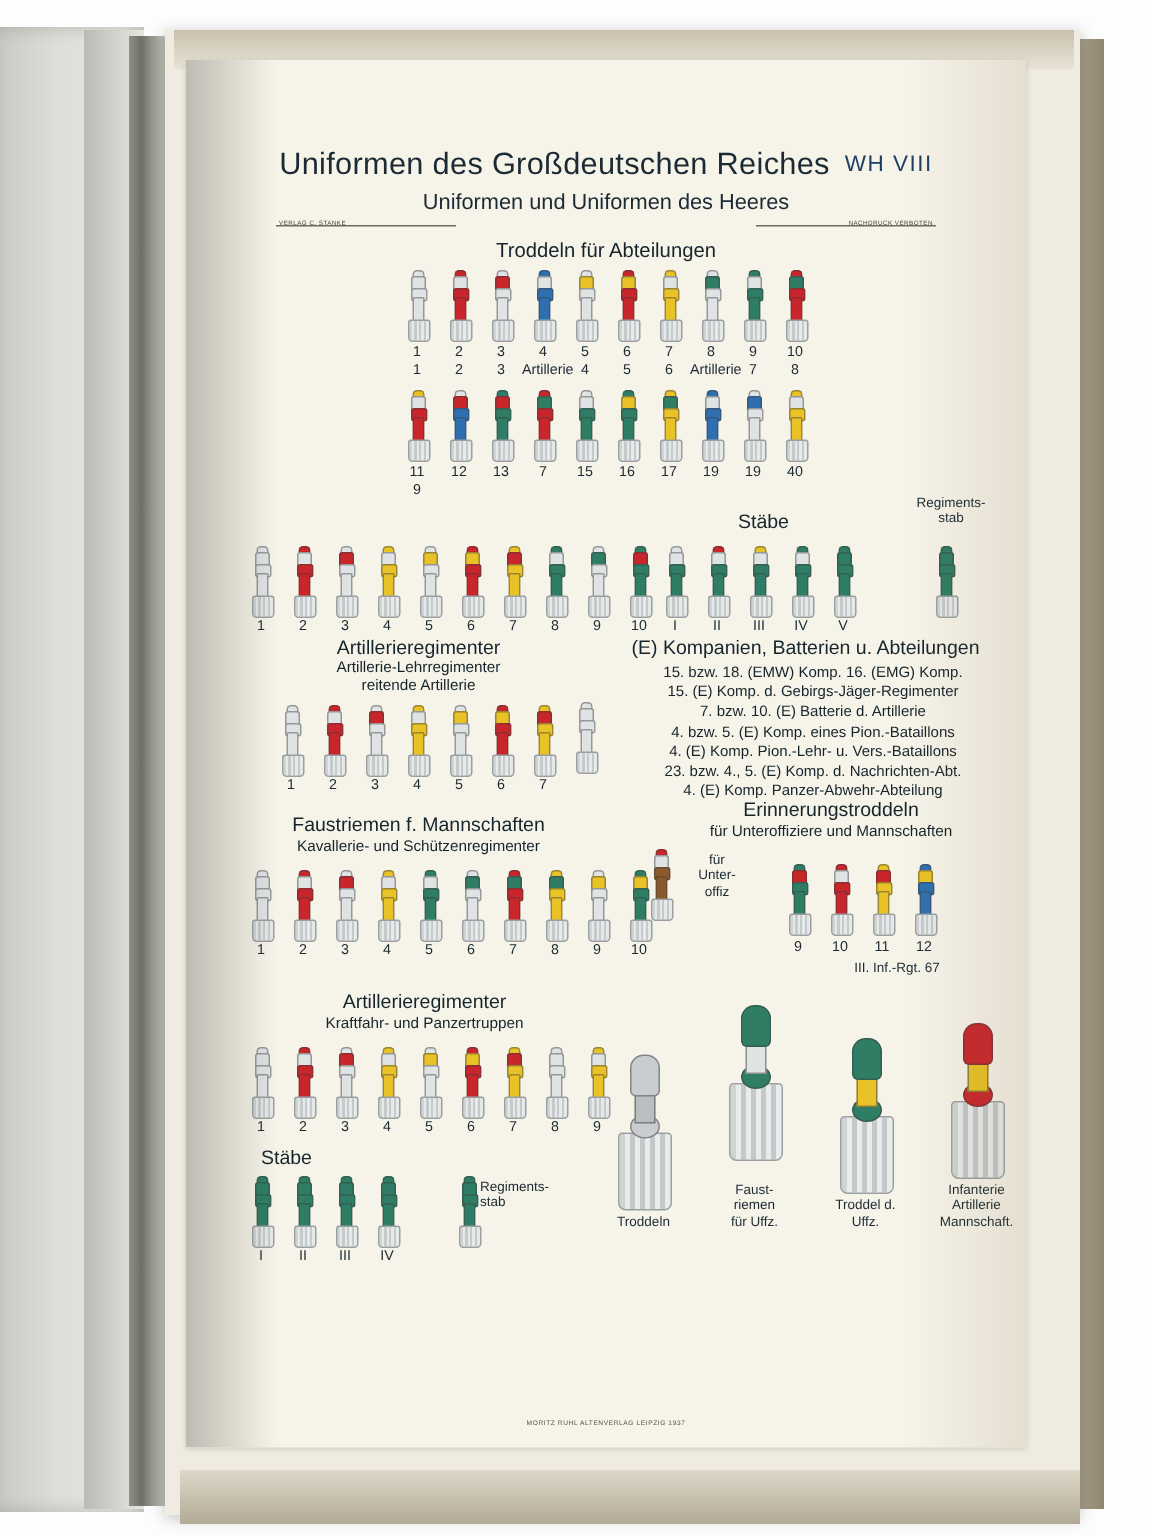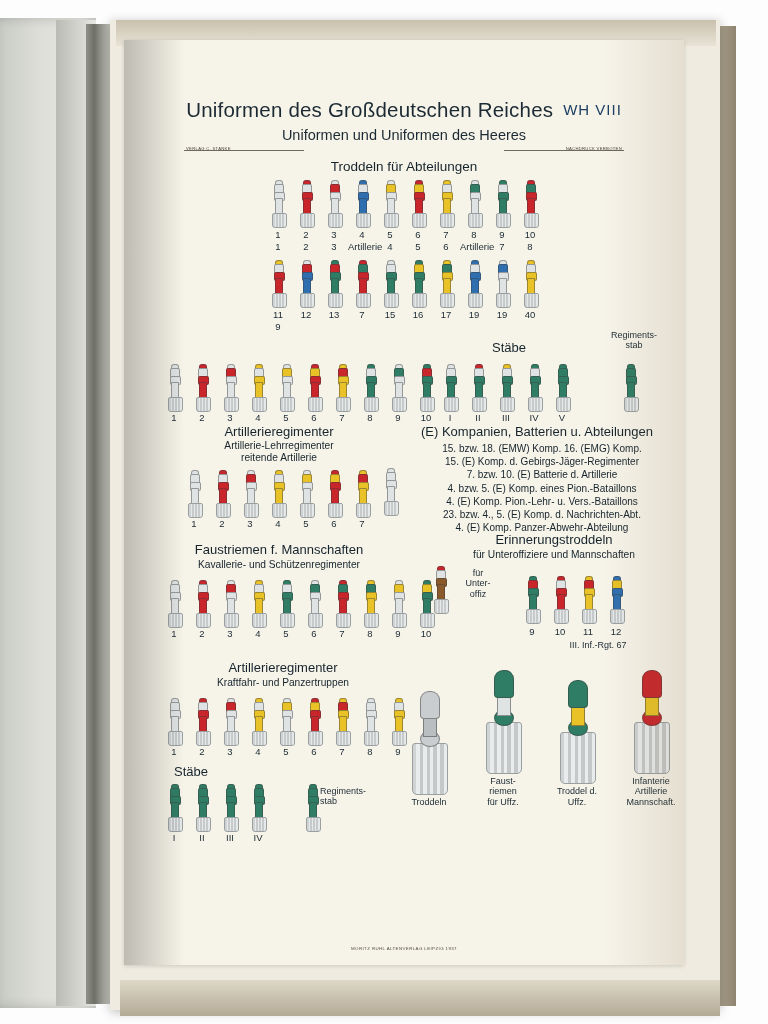--- a/index.html
+++ b/index.html
@@ -985,21 +985,21 @@
               </div>
               <div class="caption-sm" style="white-space: pre-line; margin-top: 2px;">Troddeln</div>
             </div>
             <div style="width: 66px; margin: 0px 4px; text-align: center;">
               <div style="position: relative; height: 106px; width: 66px; margin: 0px auto;">
                 <div style="position: absolute; left: 16px; top: 54px; width: 34px; height: 50px; border: 0.6px solid rgb(154, 160, 161); border-radius: 3px 3px 5px 5px; background: linear-gradient(90deg, rgb(207, 211, 212) 0px, rgb(207, 211, 212) 10%, rgb(233, 236, 236) 10%, rgb(233, 236, 236) 20%, rgb(196, 200, 201) 20%, rgb(196, 200, 201) 30%, rgb(233, 236, 236) 30%, rgb(233, 236, 236) 40%, rgb(196, 200, 201) 40%, rgb(196, 200, 201) 50%, rgb(233, 236, 236) 50%, rgb(233, 236, 236) 60%, rgb(196, 200, 201) 60%, rgb(196, 200, 201) 70%, rgb(233, 236, 236) 70%, rgb(233, 236, 236) 80%, rgb(196, 200, 201) 80%, rgb(196, 200, 201) 90%, rgb(233, 236, 236) 90%, rgb(233, 236, 236) 100%);"></div>
                 <div style="position: absolute; left: 24px; top: 42px; width: 18px; height: 14px; border-radius: 50%; border: 0.6px solid rgba(60, 60, 60, 0.5); background: rgb(46, 125, 100);"></div>
                 <div style="position: absolute; left: 27px; top: 26px; width: 12px; height: 20px; border: 0.6px solid rgba(60, 60, 60, 0.5); background: rgb(223, 227, 228);"></div>
                 <div style="position: absolute; left: 24px; top: 2px; width: 18px; height: 26px; border-radius: 9px 9px 4px 4px; border: 0.6px solid rgba(60, 60, 60, 0.5); background: rgb(46, 125, 100);"></div>
               </div>
-              <div class="caption-sm" style="white-space: pre-line; margin-top: 2px;">Faust-
+              <div class="caption-sm" style="white-space: pre-line; margin-top: 14px;">Faust-
 riemen
 für Uffz.</div>
             </div>
             <div style="width: 66px; margin: 0px 4px; text-align: center;">
               <div style="position: relative; height: 106px; width: 66px; margin: 0px auto;">
                 <div style="position: absolute; left: 16px; top: 54px; width: 34px; height: 50px; border: 0.6px solid rgb(154, 160, 161); border-radius: 3px 3px 5px 5px; background: linear-gradient(90deg, rgb(207, 211, 212) 0px, rgb(207, 211, 212) 10%, rgb(233, 236, 236) 10%, rgb(233, 236, 236) 20%, rgb(196, 200, 201) 20%, rgb(196, 200, 201) 30%, rgb(233, 236, 236) 30%, rgb(233, 236, 236) 40%, rgb(196, 200, 201) 40%, rgb(196, 200, 201) 50%, rgb(233, 236, 236) 50%, rgb(233, 236, 236) 60%, rgb(196, 200, 201) 60%, rgb(196, 200, 201) 70%, rgb(233, 236, 236) 70%, rgb(233, 236, 236) 80%, rgb(196, 200, 201) 80%, rgb(196, 200, 201) 90%, rgb(233, 236, 236) 90%, rgb(233, 236, 236) 100%);"></div>
                 <div style="position: absolute; left: 24px; top: 42px; width: 18px; height: 14px; border-radius: 50%; border: 0.6px solid rgba(60, 60, 60, 0.5); background: rgb(46, 125, 100);"></div>
                 <div style="position: absolute; left: 27px; top: 26px; width: 12px; height: 20px; border: 0.6px solid rgba(60, 60, 60, 0.5); background: rgb(232, 194, 39);"></div>
                 <div style="position: absolute; left: 24px; top: 2px; width: 18px; height: 26px; border-radius: 9px 9px 4px 4px; border: 0.6px solid rgba(60, 60, 60, 0.5); background: rgb(46, 125, 100);"></div>
               </div>

